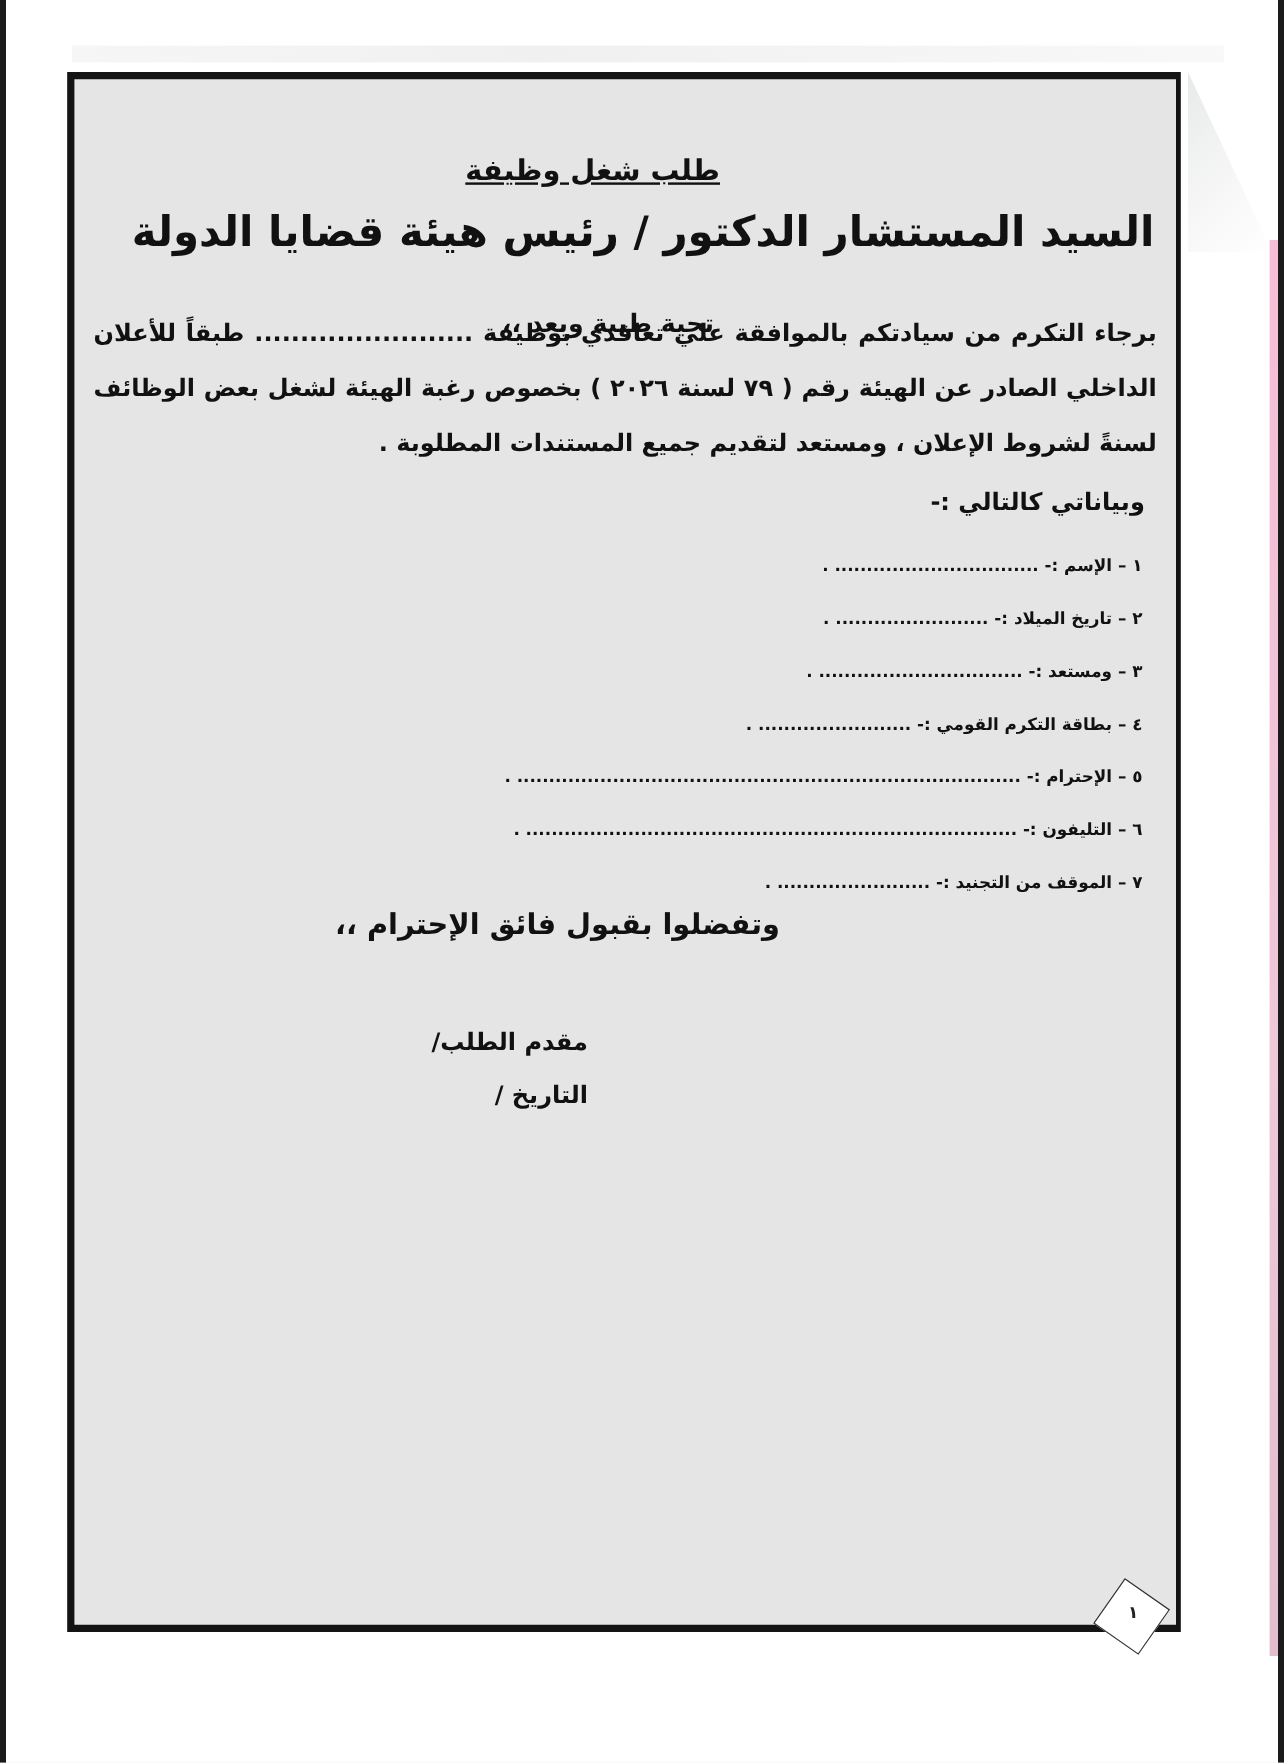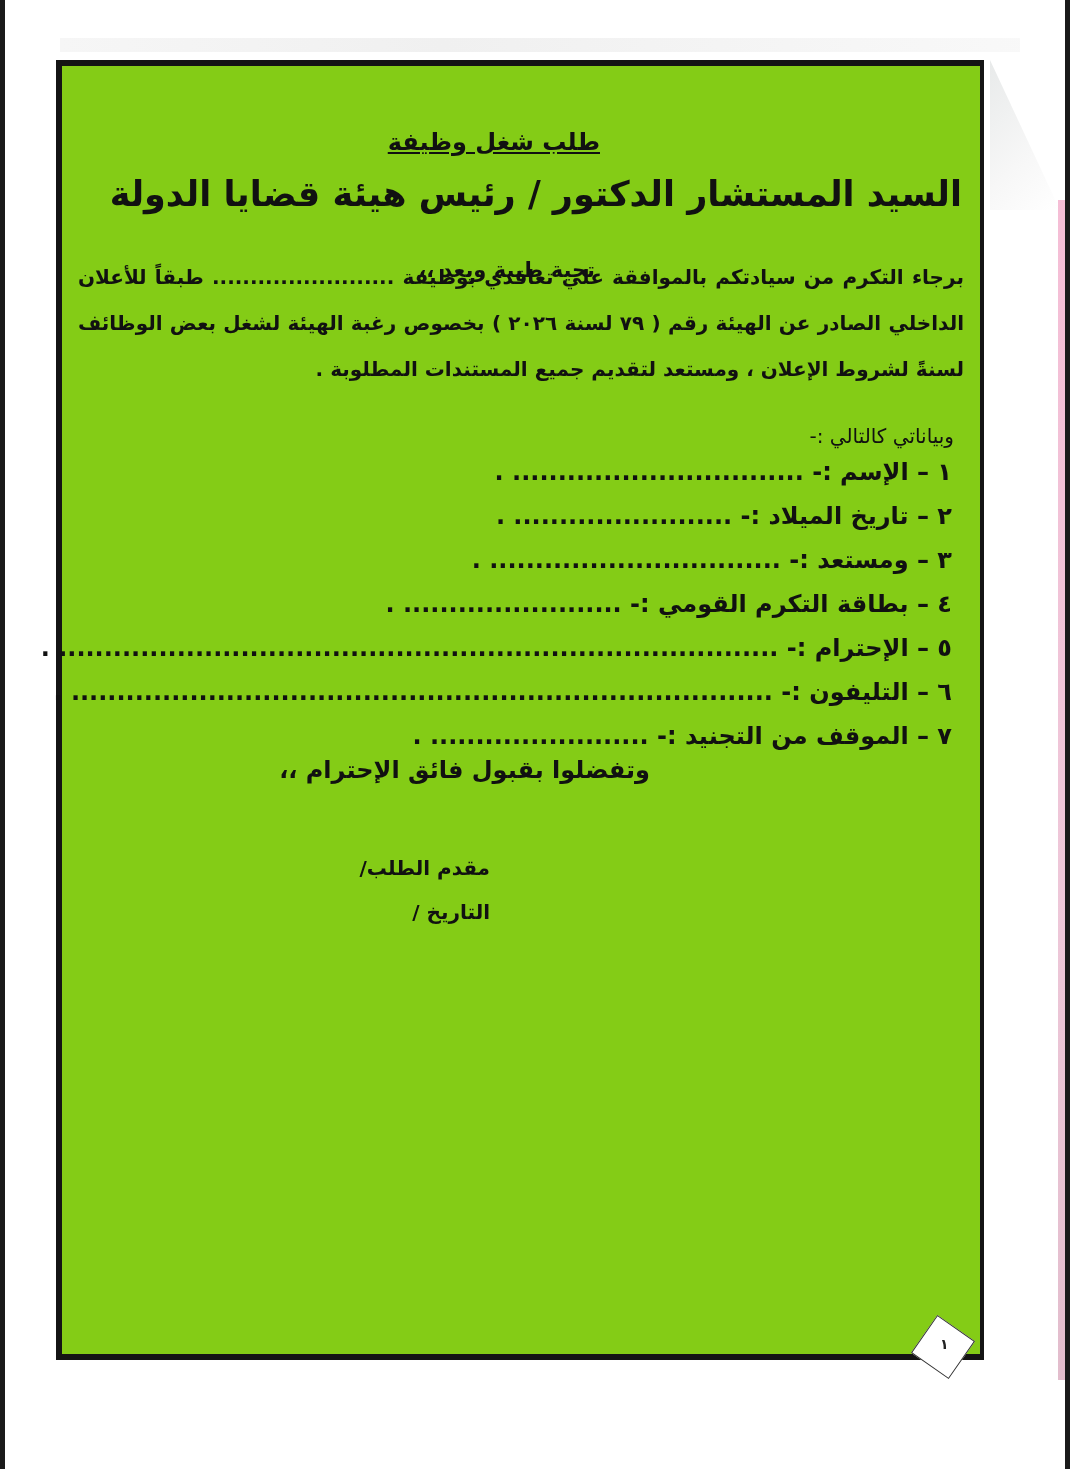--- a/index.html
+++ b/index.html
@@ -15,21 +15,21 @@
   .page-fold { position:absolute; left:990px; top:60px; width:70px; height:150px;
     background:linear-gradient(135deg,#e8eaea,#f7f7f7 60%,#ffffff);
     clip-path:polygon(0 0, 0 100%, 100% 100%); }
   .scan-smudge { position:absolute; left:60px; top:38px; width:960px; height:14px;
     background:linear-gradient(90deg,#f0f0f0,#e6e6e6 40%,#f4f4f4); opacity:.6; }
   .frame {
     position:absolute; left:56px; top:60px; width:928px; height:1300px;
     border:6px solid #141414;
     border-right-width:4px;
     box-sizing:border-box;
-    background:#84cc16;
+    background:#e5e5e5;
   }
   .doc {
     position:absolute; left:0; top:0; width:100%; height:100%;
     direction:rtl; color:#111;
   }
   .title {
     position:absolute; right:380px; top:62px;
     font-size:24px; font-weight:bold; text-decoration:underline;
   }
   .addressee {
@@ -42,25 +42,25 @@
   }
   .body-par {
     position:absolute; right:16px; left:16px; top:188px;
     font-size:20px; font-weight:bold; line-height:46px;
     text-align:justify; text-align-last:right;
   }
   .body-par .line { display:block; white-space:nowrap; text-align:justify; text-align-last:justify; }
   .body-par .line.last { text-align-last:right; }
   .intro-data {
     position:absolute; right:26px; top:340px;
-    font-size:20px; font-weight:normal;margin-top:18px;
+    font-size:20px; font-weight:bold;
   }
   .fields {
     position:absolute; right:28px; top:384px; left:0;
-    font-size:24px; font-weight:bold;
+    font-size:14px; font-weight:bold;
   }
   .field {
     height:44px; line-height:44px; white-space:nowrap;
   }
   .field .dots { letter-spacing:1px; }
   .closing {
     position:absolute; right:330px; top:690px;
     font-size:24px; font-weight:bold;
   }
   .sign-block {

